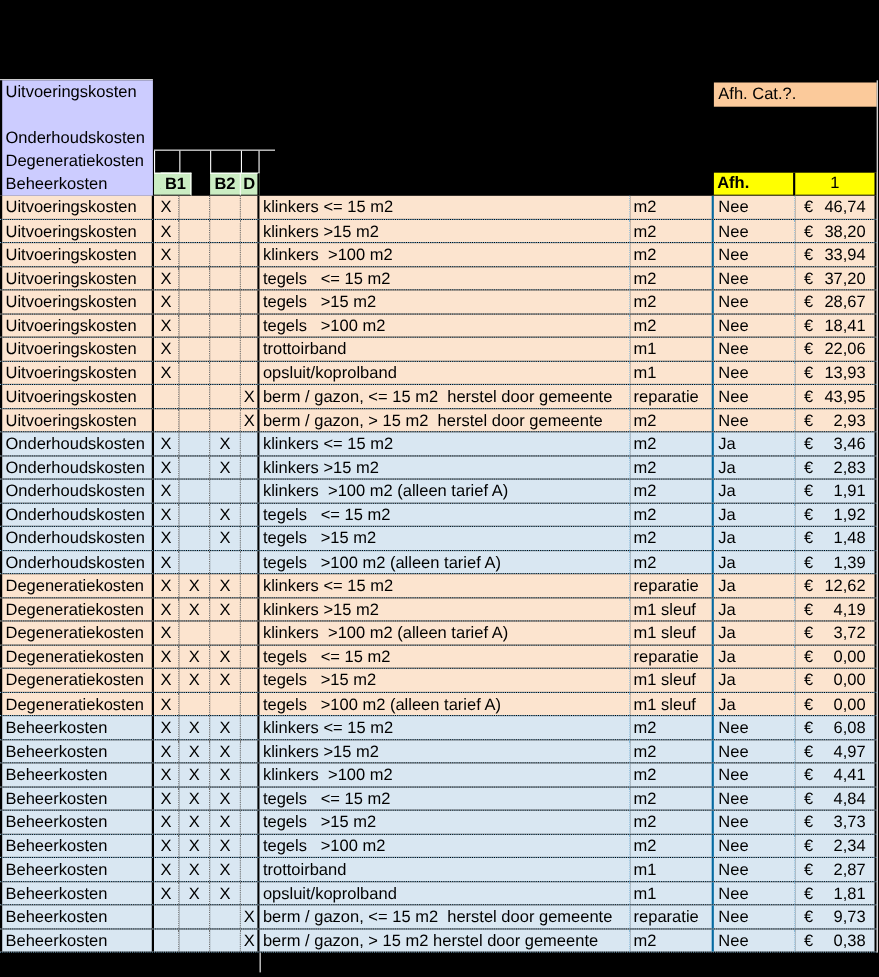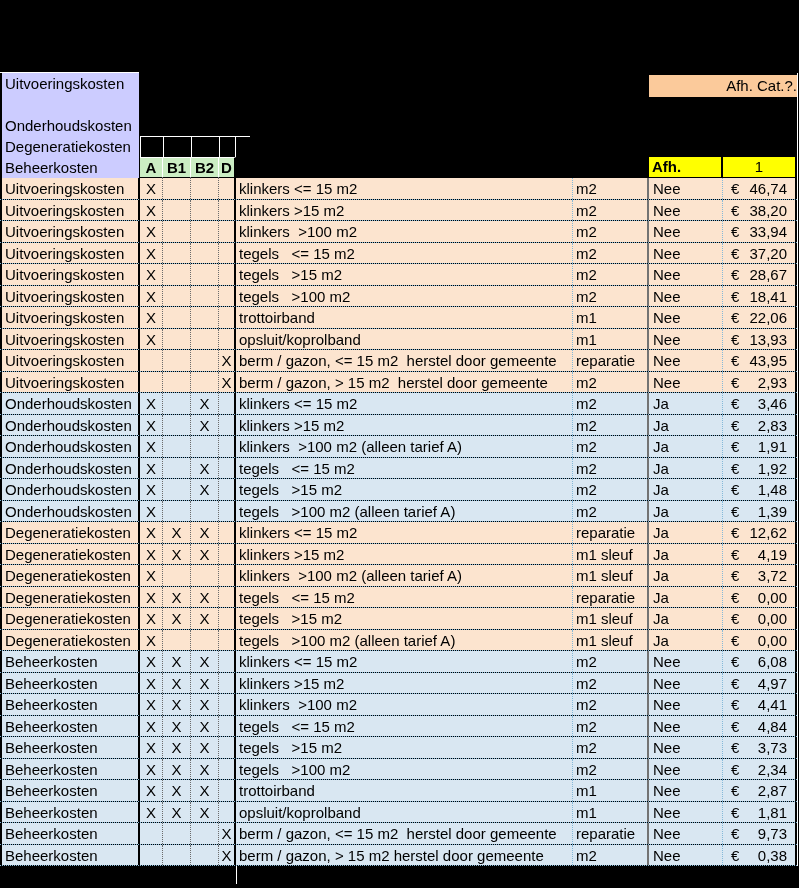--- a/index.html
+++ b/index.html
@@ -14,21 +14,21 @@
   
   .corner{
     position:absolute;left:0;top:73px;width:139px;height:105px;
     background:#ccccff;border-left:2px solid #000;box-sizing:border-box;
   }
   .corner-line{height:21px;line-height:21px;padding-left:3px;white-space:pre;overflow:hidden;}
   .line-h{position:absolute;background:#fff;}
   
   .afh-top{
     position:absolute;left:649px;top:75px;width:148px;height:22px;
-    background:#fbca9b;line-height:22px;padding-left:4px;box-sizing:border-box;text-align:right;
+    background:#fbca9b;line-height:22px;padding-left:4px;box-sizing:border-box;
   }
   
   .mini-grid{position:absolute;left:140px;top:136px;width:110px;height:21px;border-top:1px solid #fff;box-sizing:border-box;}
   .mini-grid i{position:absolute;top:0;width:1px;height:21px;background:#fff;}
   
   .colhead{
     position:absolute;top:157px;height:21px;background:#cbedc3;
     border-top:1px solid #fff;border-right:1px solid #fff;border-bottom:1px solid #000;
     box-sizing:border-box;text-align:center;font-weight:bold;line-height:19px;
   }
@@ -52,21 +52,21 @@
     height:21.5px;line-height:21px;
     border-bottom:1px dotted #85b9d9;box-sizing:border-box;
   }
   .c{box-sizing:border-box;overflow:hidden;}
   .row.peach .c{background:#fce4cf;}
   .row.blue  .c{background:#d9e7f2;}
   .cat{border-left:2px solid #000;border-right:2px solid #000;padding-left:3px;}
   .mark{border-right:1px dotted #6b6b6b;text-align:center;}
   .mark.d{border-right:2px solid #000;}
   .desc{border-right:1px dotted #85b9d9;padding-left:3px;white-space:pre;}
-  .unit{border-right:2px solid #737373;padding-left:3px;}
+  .unit{border-right:2px solid #0369a1;padding-left:3px;}
   .afh{border-right:1px dotted #85b9d9;padding-left:4px;}
   .row .price{
     background:#edf2df;border-right:2px solid #000;
     display:flex;justify-content:space-between;padding:0 8px;
   }
   .right-white{position:absolute;left:797px;top:73px;width:1px;height:793px;background:#fff;}
   .bottom-tick{position:absolute;left:236px;top:866px;width:1px;height:18px;background:#fff;}
 </style>
 </head>
 <body>
@@ -87,21 +87,21 @@
 
   <div class="mini-grid">
     <i style="left:0;"></i>
       <i style="left:23px;"></i>
       <i style="left:51px;"></i>
       <i style="left:79px;"></i>
       <i style="left:95px;"></i>
   </div>
 
   <div class="colhead" style="left:140px;width:23px;">A</div>
-  <div class="colhead" style="left:163px;width:28px;">B1</div>
+  <div class="colhead" style="left:146px;width:28px;">B1</div>
   <div class="colhead" style="left:191px;width:28px;">B2</div>
   <div class="colhead last" style="left:219px;width:17px;">D</div>
 
   <div class="afh-header">Afh. Cat.?</div>
   <div class="value-header">1</div>
 
   <div class="rows">
       <div class="row peach">
     <div class="c cat">Uitvoeringskosten</div>
     <div class="c mark">X</div>

